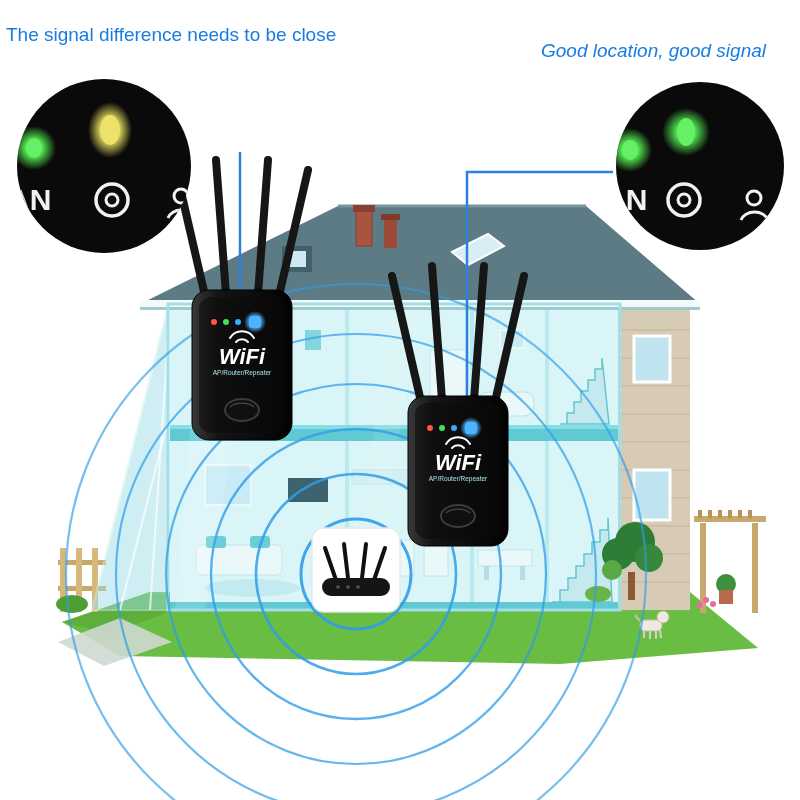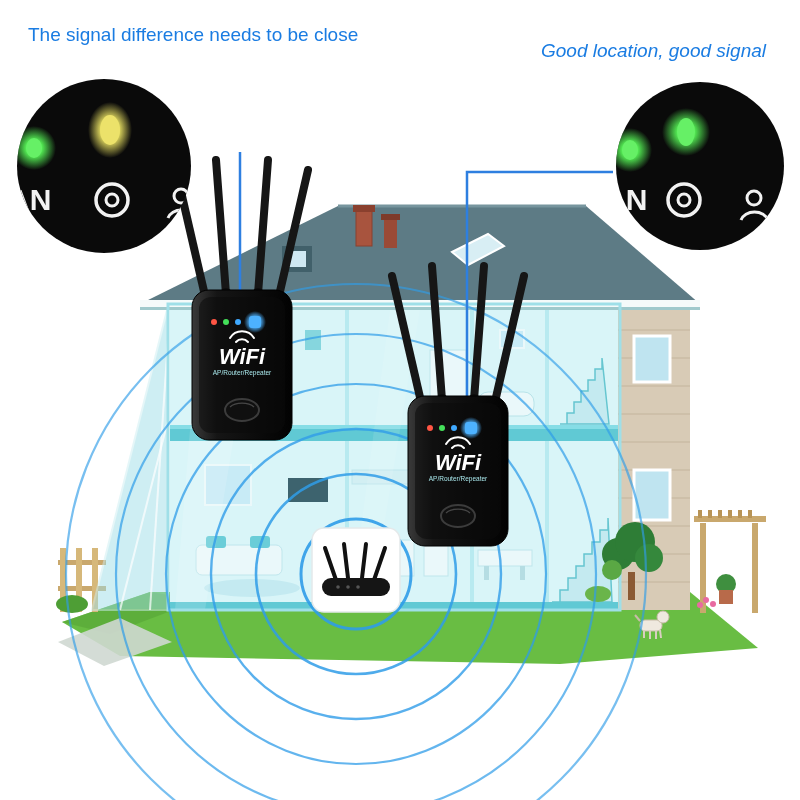--- a/index.html
+++ b/index.html
@@ -1,20 +1,20 @@
 <!DOCTYPE html>
 <html><head>
 <meta charset="utf-8">
 <style>
   html,body{margin:0;padding:0;background:#fff;}
   .stage{position:relative;width:800px;height:800px;background:#fff;overflow:hidden;
          font-family:"Liberation Sans",sans-serif;}
   .stage svg{position:absolute;left:0;top:0;}
   .caption{position:absolute;color:#1a7ce2;font-size:19px;line-height:1.35;font-weight:400;}
-  .caption-left{left:28px;top:22px;width:400px;}
+  .caption-left{left:6px;top:22px;width:400px;}
   .caption-left span{display:block;}
   .caption-right{left:541px;top:38px;width:255px;font-style:italic;}
   text{font-family:"Liberation Sans",sans-serif;}
 </style>
 </head>
 <body>
 
 <div class="stage">
 
 <svg width="800" height="800" viewBox="0 0 800 800">

